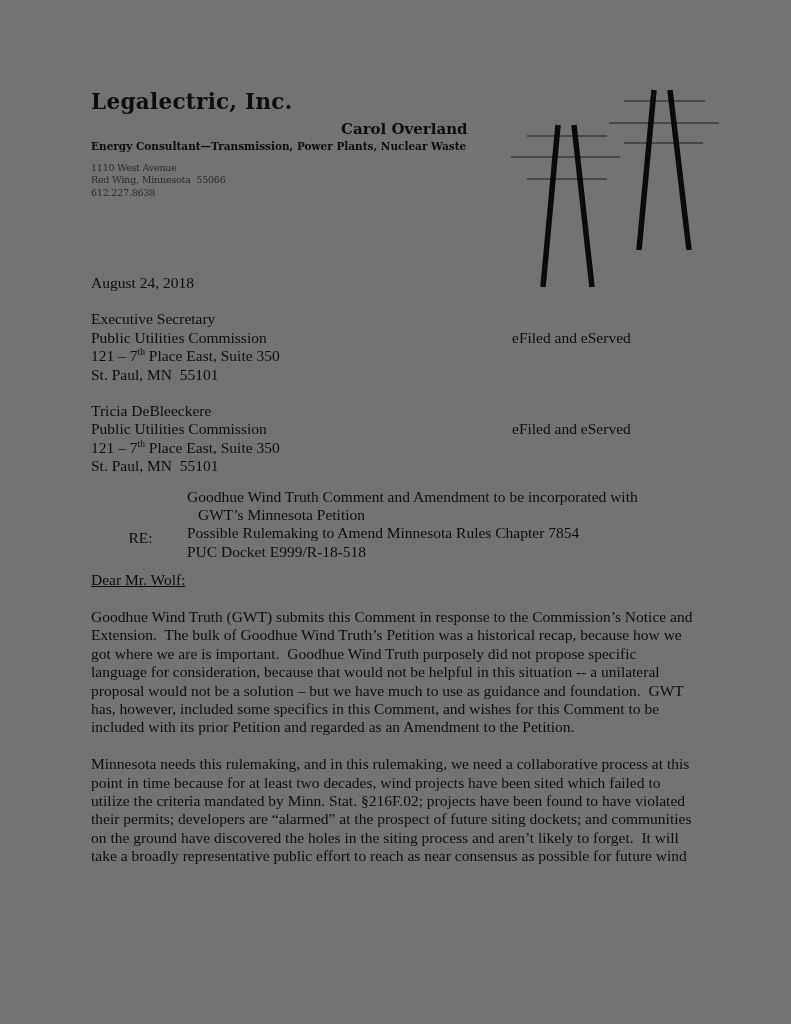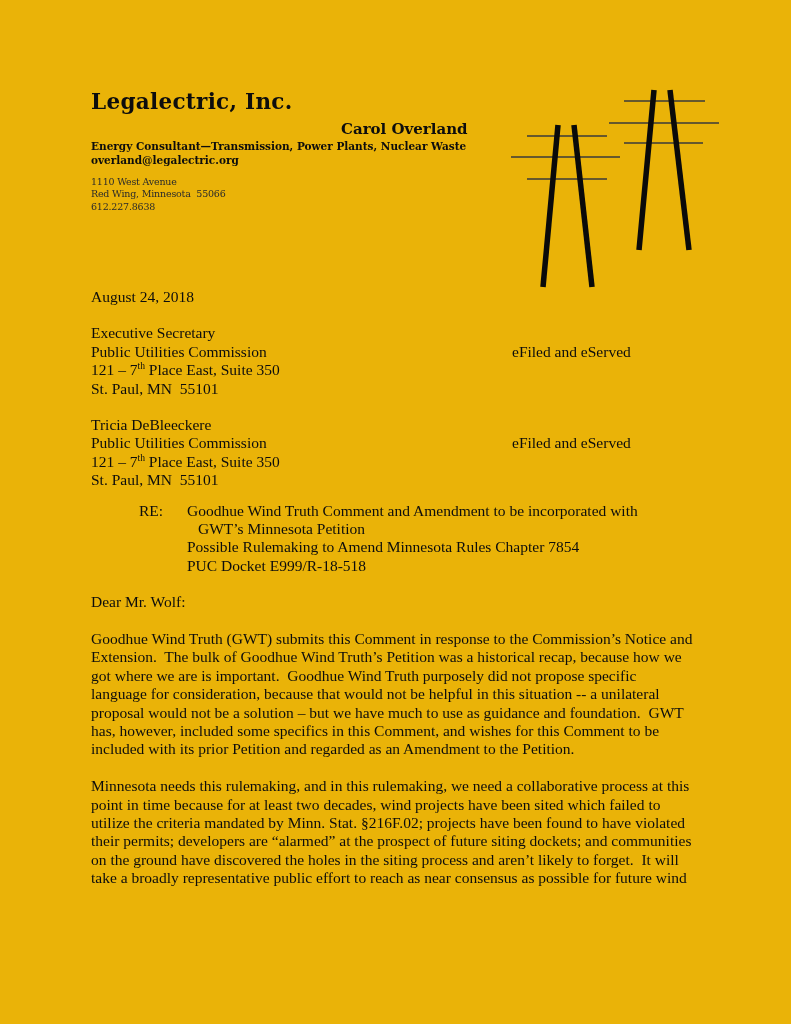--- a/index.html
+++ b/index.html
@@ -1,21 +1,21 @@
 <!DOCTYPE html>
 <html><head>
 <meta charset="utf-8">
 <style>
   * { margin: 0; padding: 0; box-sizing: border-box; }
   html, body { background: #ffffff; }
   .page {
     position: relative;
     width: 791px;
     height: 1024px;
-    background: #eab308;
+    background: #737373;
     color: #0d0d0d;
     font-family: "Liberation Serif", serif;
     overflow: hidden;
   }
   .content {
     position: absolute;
     left: 91px;
     top: 0;
     width: 660px;
   }
@@ -32,24 +32,24 @@
   .body-text { font-size: 15.5px; line-height: 18.4px; }
   .pre { white-space: pre-wrap; }
   .date { margin-top: 75px; }
   .recipient { margin-top: 18px; }
   .recipient-2 { margin-top: 18px; }
   .org-line { position: relative; }
   .service-note { position: absolute; left: 421px; top: 0; white-space: nowrap; }
   sup { font-size: 0.62em; line-height: 0; vertical-align: super; }
   .re-block { margin-top: 12px; display: flex; }
   .re-label { width: 96px; flex: 0 0 auto; text-align: right; padding-right: 24px; }
-  .re-label-inner { display: inline-block; width: 45px; text-align: right; }
+  .re-label-inner { display: inline-block; width: 45px; text-align: center; margin-top: 41px; }
   .re-lines { flex: 1; }
   .re-indent { padding-left: 11px; }
-  .salutation { margin-top: 18px; }
+  .salutation { margin-top: 10px; text-decoration: underline; }
   .para { margin-top: 18.4px; }
 </style>
 </head>
 <body>
 
 <div class="page">
 
   <svg class="towers" width="225" height="215" viewBox="0 0 225 215" aria-hidden="true">
 
     <line x1="22" y1="56" x2="102" y2="56" stroke="#3a3a3a" stroke-width="1.4"></line>
@@ -66,21 +66,20 @@
   </svg>
 
   <div class="content">
 
     <header class="letterhead">
       <div class="lh-company">Legalectric, Inc.</div>
       <div class="lh-nameline">
         <span class="lh-name">Carol Overland</span>
       </div>
       <div class="lh-tagline">Energy Consultant—Transmission, Power Plants, Nuclear Waste</div>
-      <div class="lh-email">overland@legalectric.org</div>
       <div class="lh-addr">
         <div class="pre">1110 West Avenue</div>
         <div class="pre">Red Wing, Minnesota  55066</div>
         <div class="pre">612.227.8638</div>
       </div>
     </header>
 
     <main class="body-text">
 
       <div class="date">August 24, 2018</div>

